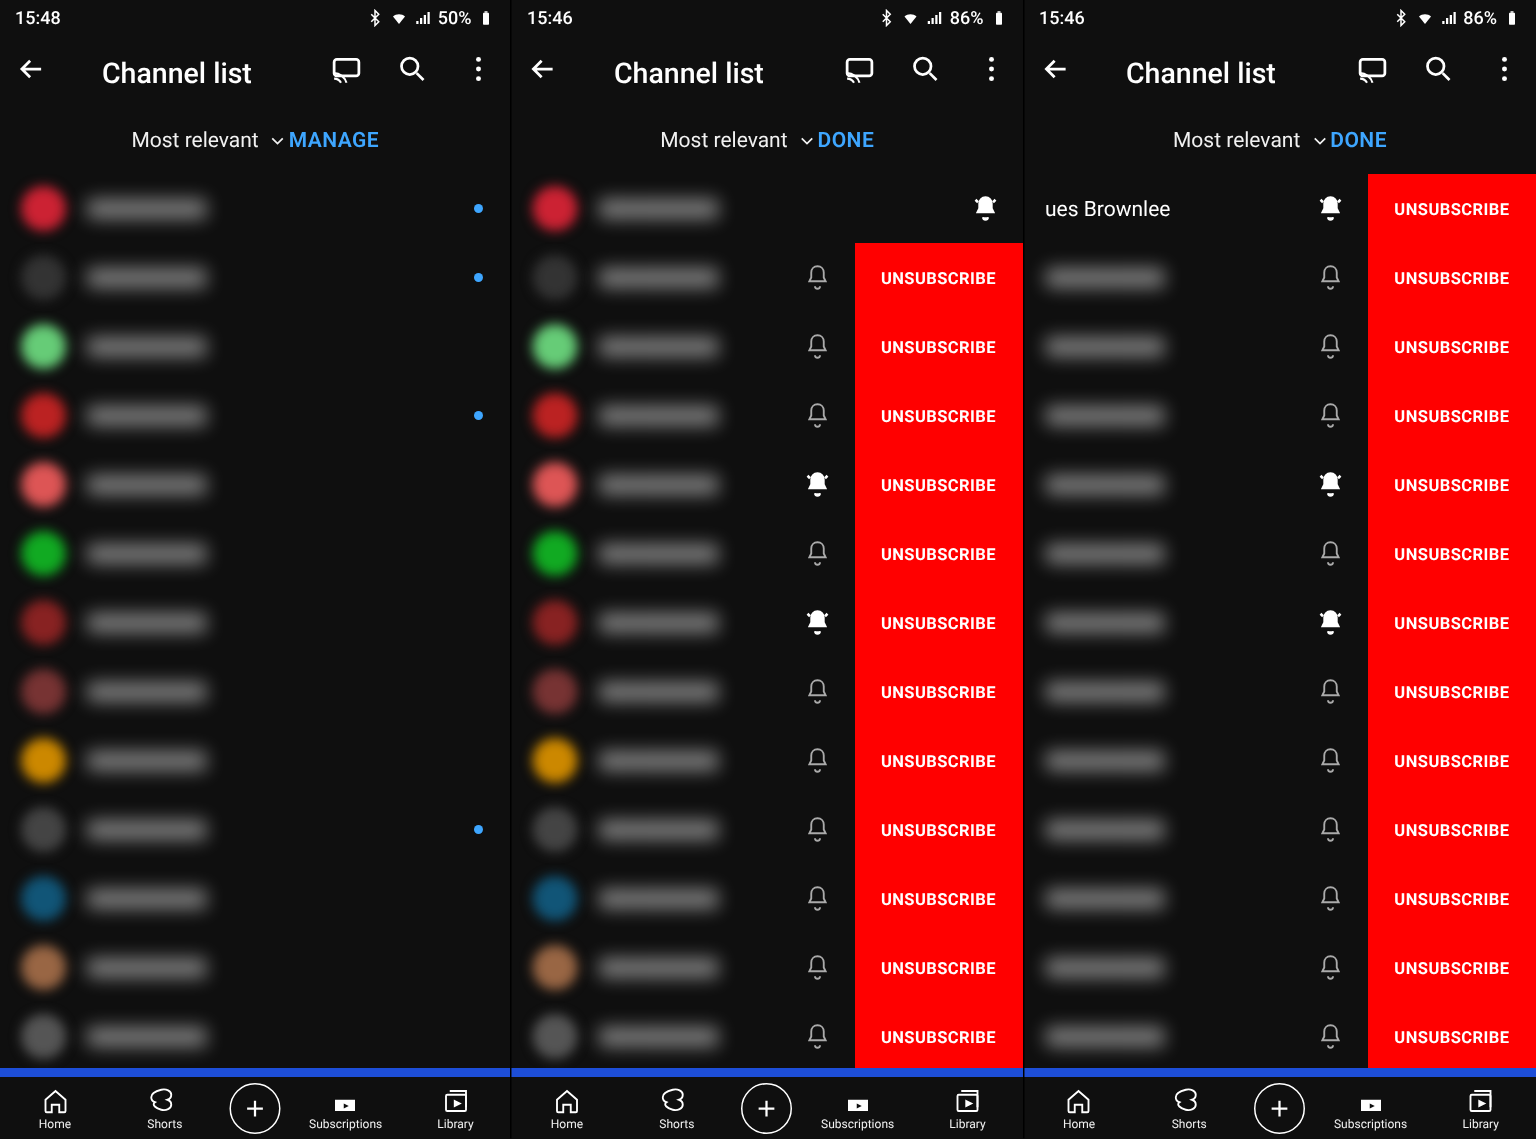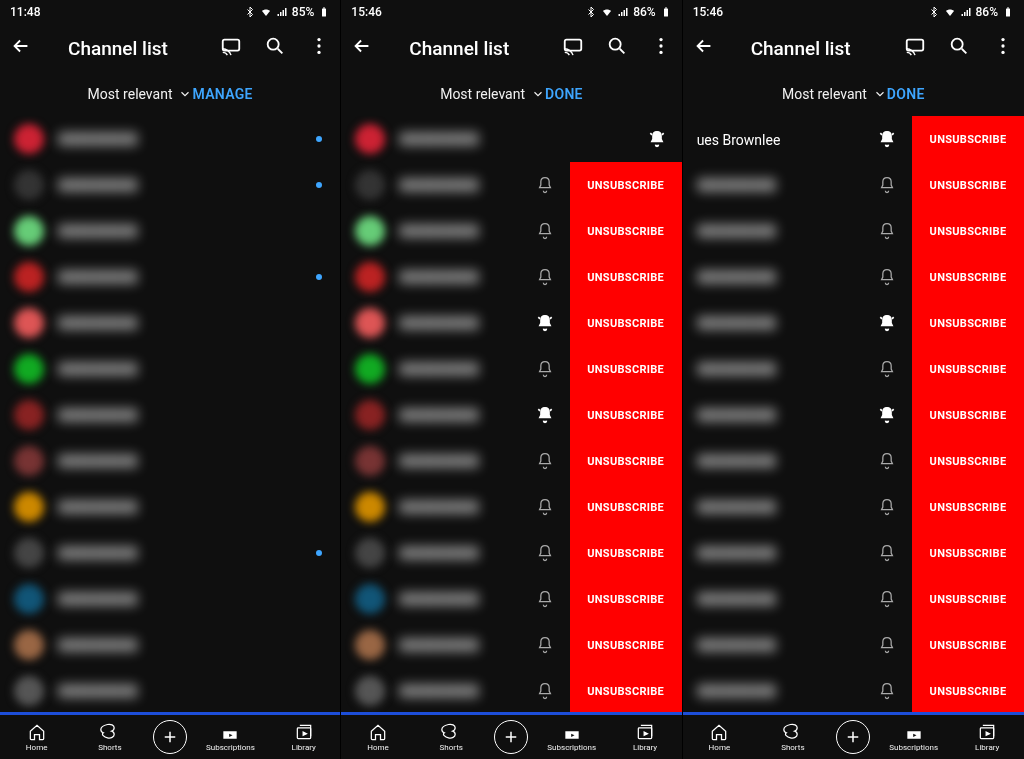--- a/index.html
+++ b/index.html
@@ -106,21 +106,21 @@
     align-items:center;
     justify-content:center;
     flex-shrink:0;
   }
   
   .bottom-nav {
     height:47px;
     display:flex;
     align-items:center;
     justify-content:space-around;
-    border-top:3px solid #1d4ed8;
+    border-top:6px solid #1d4ed8;
     padding:2px 0;
     text-align:center;
   }
   .nav-item {
     display:flex;
     flex-direction:column;
     align-items:center;
     gap:1px;
     font-size:8px;
     color:#f1f1f1;
@@ -135,38 +135,38 @@
     display:flex; align-items:center; justify-content:center;
   }
   .nav-add svg { width:18px; height:18px; }
 </style>
 </head>
 <body>
 
 <div class="panel">
     <div class="status-bar">
     <div class="status-left">
-      <span>11:48</span>
+      <span>15:48</span>
       <svg viewBox="0 0 24 24" fill="#fff">
           <rect x="4" y="4" width="16" height="16" rx="2" fill="none" stroke="#fff" stroke-width="2"></rect>
           <circle cx="9" cy="9" r="2"></circle>
           <path d="M4 18l5-5 3 3 4-4 4 4" fill="none" stroke="#fff" stroke-width="2"></path>
         </svg>
     </div>
     <div class="status-right">
       <svg viewBox="0 0 24 24" fill="none" stroke="#fff" stroke-width="2">
           <path d="M7 7l10 10-5 5V2l5 5L7 17"></path>
         </svg>
       <svg viewBox="0 0 24 24" fill="#fff">
           <path d="M12 20l8-10c-4-4-12-4-16 0l8 10z"></path>
         </svg>
       <svg viewBox="0 0 24 24" fill="#fff">
           <path d="M3 20h3v-4H3zM8 20h3v-8H8zM13 20h3V8h-3zM18 20h3V4h-3z"></path>
         </svg>
-      <span>85%</span>
+      <span>50%</span>
       <svg viewBox="0 0 24 24" fill="#fff">
           <rect x="8" y="5" width="8" height="16" rx="1"></rect>
           <rect x="10" y="3" width="4" height="2"></rect>
         </svg>
     </div>
     </div>
     <div class="header">
     <span class="back-arrow">
       <svg viewBox="0 0 24 24" fill="none" stroke="#fff" stroke-width="2">
           <path d="M19 12H5M11 6l-6 6 6 6"></path>

